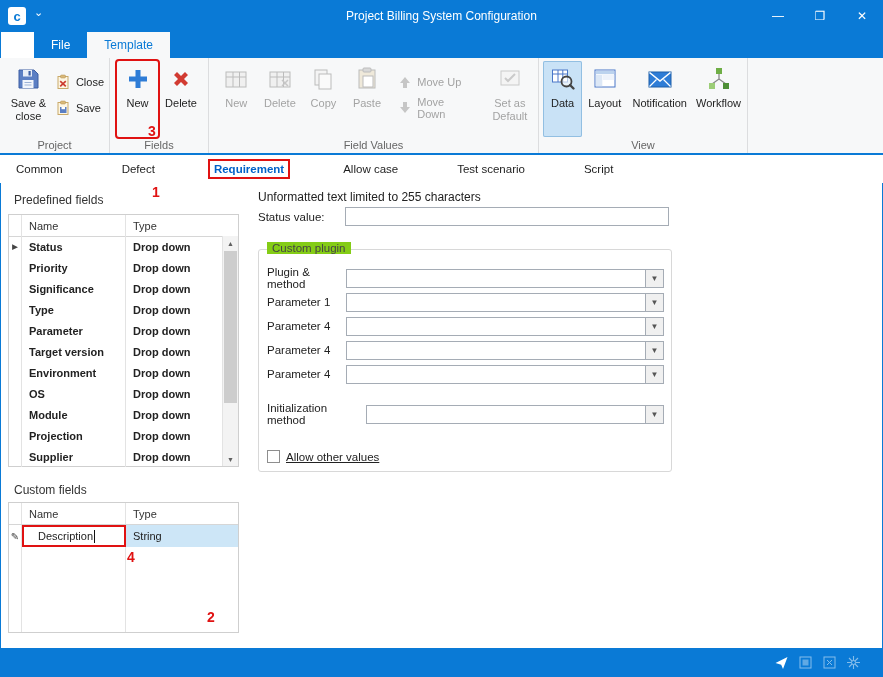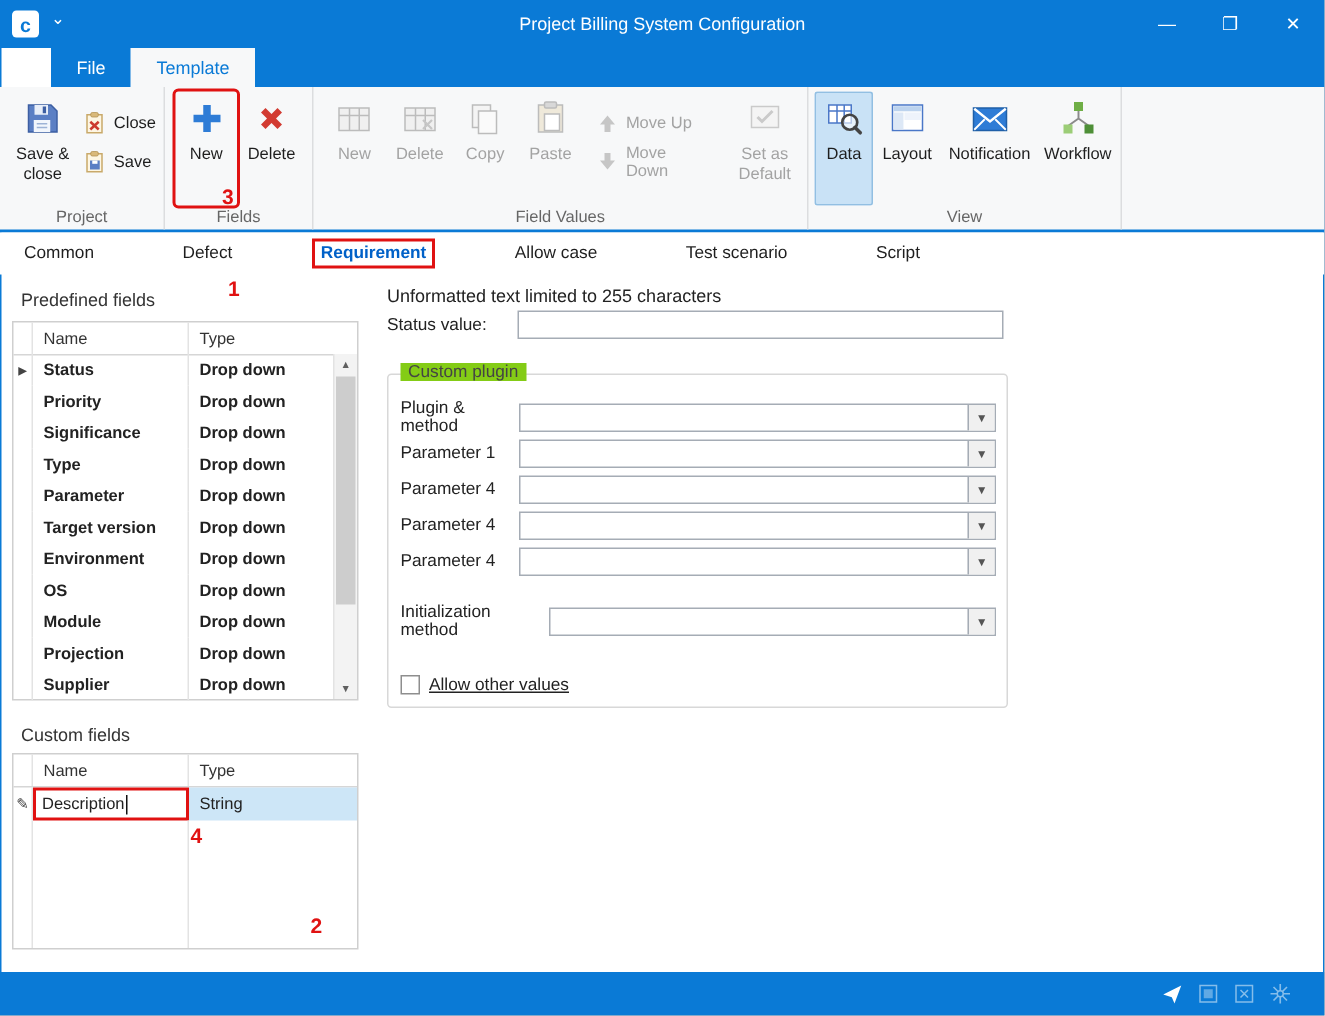--- a/index.html
+++ b/index.html
@@ -55,21 +55,21 @@
   .c-sel  { width:13px; height:100%; border-right:1px solid #e3e3e3; display:flex; align-items:center; justify-content:center; font-size:7px; color:#444; box-sizing:border-box; flex:none; }
   .c-name { width:104px; height:100%; border-right:1px solid #e3e3e3; display:flex; align-items:center; padding-left:7px; box-sizing:border-box; flex:none; }
   .c-type { flex:1; height:100%; display:flex; align-items:center; padding-left:7px; box-sizing:border-box; }
   .tbody-rows { position:absolute; left:0; top:21px; right:17px; bottom:0; }
   .scrollbar { position:absolute; top:21px; right:0; bottom:0; width:16px; background:#f3f3f3; border-left:1px solid #e3e3e3; box-sizing:border-box; }
   .sb-arrow { position:absolute; left:0; width:100%; height:14px; display:flex; align-items:center; justify-content:center; font-size:7px; color:#606060; }
   .sb-thumb { position:absolute; left:1px; right:1px; top:15px; height:152px; background:#cdcdcd; }
   
   .custom-row { display:flex; height:22px; }
   .edit-cell { width:104px; height:100%; box-sizing:border-box; border:2px solid #e01212; background:#fff;
-               display:flex; align-items:center; padding-left:4px; flex:none;text-align:center; }
+               display:flex; align-items:center; padding-left:14px; flex:none;text-align:center; }
   .caret { width:1px; height:13px; background:#111; margin-left:1px; }
   .string-cell { flex:1; background:#cde6f7; display:flex; align-items:center; padding-left:7px; }
   .filler { display:flex; flex:1; }
   .filler .c-sel, .filler .c-name { height:auto; }
   
   .rp-header { position:absolute; left:258px; top:190px; font-size:12px; color:#222; }
   .rp-label { position:absolute; font-size:11.5px; color:#222; }
   .text-input { position:absolute; left:345px; top:207px; width:324px; height:19px; border:1px solid #a5acb5;
                 box-sizing:border-box; font-family:"Liberation Sans",sans-serif; font-size:11px; padding:0 4px; }
   .groupbox { position:absolute; left:258px; top:249px; width:412px; height:221px; border:1px solid #d8d8d8; border-radius:3px; }

